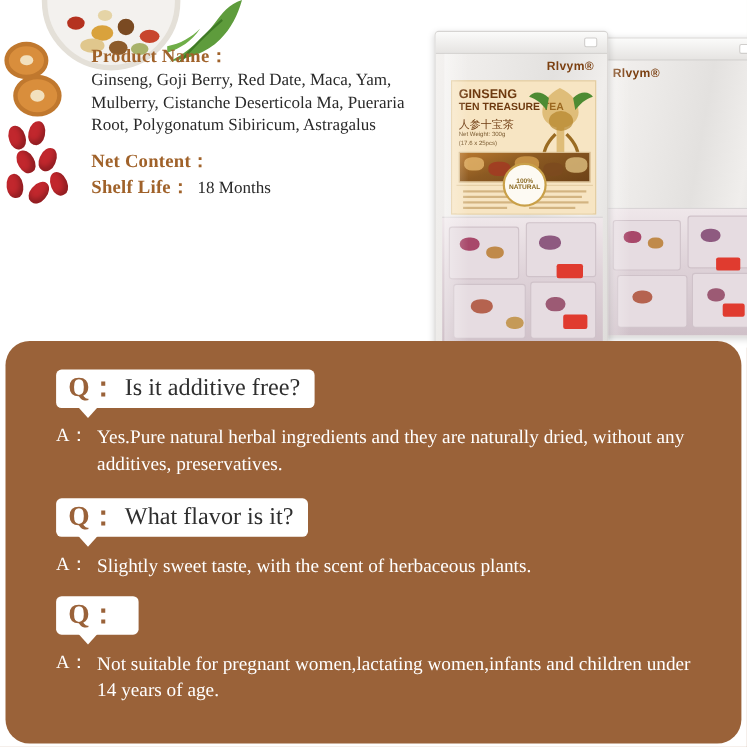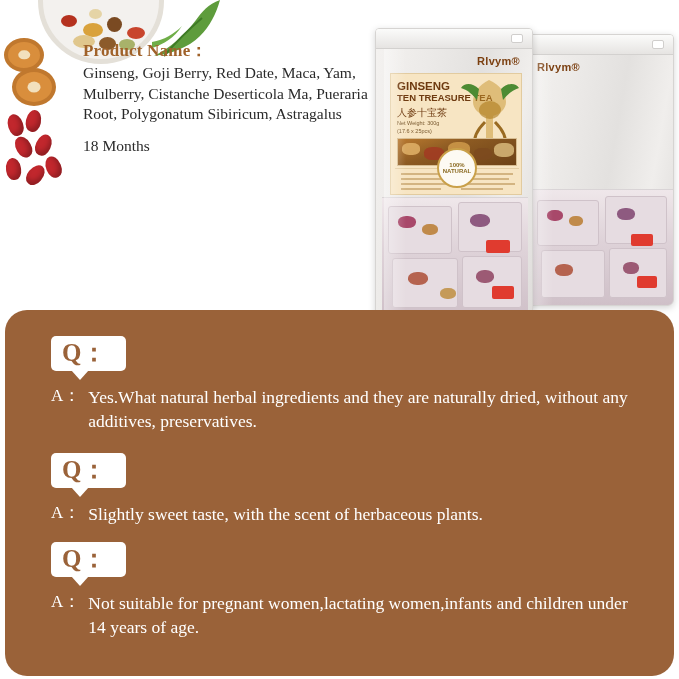--- a/index.html
+++ b/index.html
@@ -101,20 +101,21 @@
     left: 363px; top: 28px;
     width: 316px; height: 300px;
   }
   .pack {
     position: absolute;
     background: linear-gradient(100deg,#f4f2f0 0%,#eceae8 28%,#e3e1df 55%,#f0eeec 78%,#dedcda 100%);
     border: 1px solid #d6d4d2;
     border-radius: 4px 4px 6px 6px;
     box-shadow: 0 2px 7px rgba(0,0,0,.17);
     overflow: hidden;
+    margin-left: 20px;
   }
   .pack .top-seal {
     position: absolute; left: 0; right: 0; top: 0;
     height: 20px;
     background: linear-gradient(180deg,#fbfbfa,#e6e4e2);
     border-bottom: 1px solid #d3d1cf;
   }
   .pack .notch {
     position: absolute; top: 5px; right: 9px;
     width: 12px; height: 9px;
@@ -302,22 +303,24 @@
     <div class="berry" style="left:0px;top:48px;transform:rotate(-8deg);"></div>
     <div class="berry" style="left:22px;top:54px;transform:rotate(40deg);"></div>
     <div class="berry" style="left:40px;top:46px;transform:rotate(-22deg);"></div>
   </div>
 
   <div id="product-info">
     <div class="field-label">Product Name：</div>
 
     <div class="field-value">Ginseng, Goji Berry, Red Date, Maca, Yam, Mulberry, Cistanche Deserticola Ma, Pueraria Root, Polygonatum Sibiricum, Astragalus</div>
 
+    <div class="field-label">Net Content：</div>
 
     <div class="inline-row">
+      <span class="field-label">Shelf Life：</span>
       <span class="field-value">18 Months</span>
     </div>
   </div>
 
   <div id="packages">
 
     <div class="pack" style="left:163px;top:6px;width:148px;height:272px;">
       <div class="top-seal"></div>
       <div class="notch"></div>
       <div class="brand" style="left:10px;">Rlvym®</div>
@@ -404,30 +407,32 @@
       <div class="glare" style="left:8px;"></div>
     </div>
   </div>
 </div>
 
 <div id="faq">
 
   <div class="qa-block" style="top:26px;">
     <div class="q-box">
       <span class="q-mark">Q：</span>
+      <span class="q-text">Is it additive free?</span>
     </div>
     <div class="a-row">
       <span class="a-mark">A：</span>
-      <span class="a-text">Yes.What natural herbal ingredients and they are naturally dried, without any additives, preservatives.</span>
+      <span class="a-text">Yes.Pure natural herbal ingredients and they are naturally dried, without any additives, preservatives.</span>
     </div>
   </div>
 
   <div class="qa-block" style="top:143px;">
     <div class="q-box">
       <span class="q-mark">Q：</span>
+      <span class="q-text">What flavor is it?</span>
     </div>
     <div class="a-row">
       <span class="a-mark">A：</span>
       <span class="a-text">Slightly sweet taste, with the scent of herbaceous plants.</span>
     </div>
   </div>
 
   <div class="qa-block" style="top:232px;">
     <div class="q-box">
       <span class="q-mark">Q：</span>

